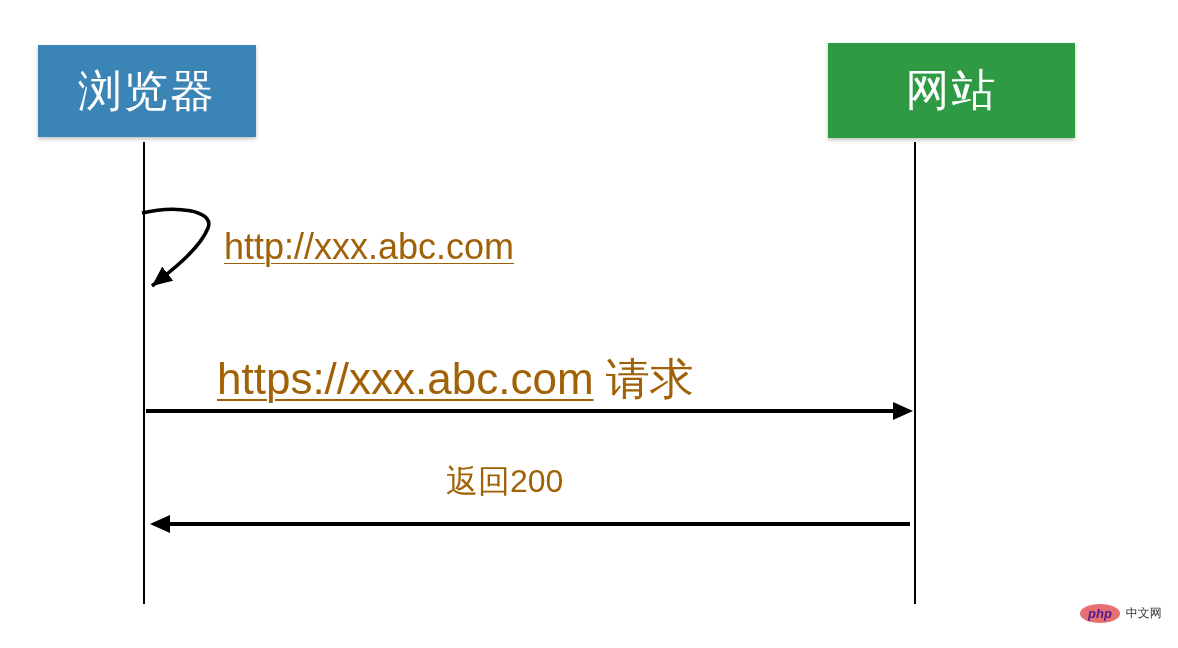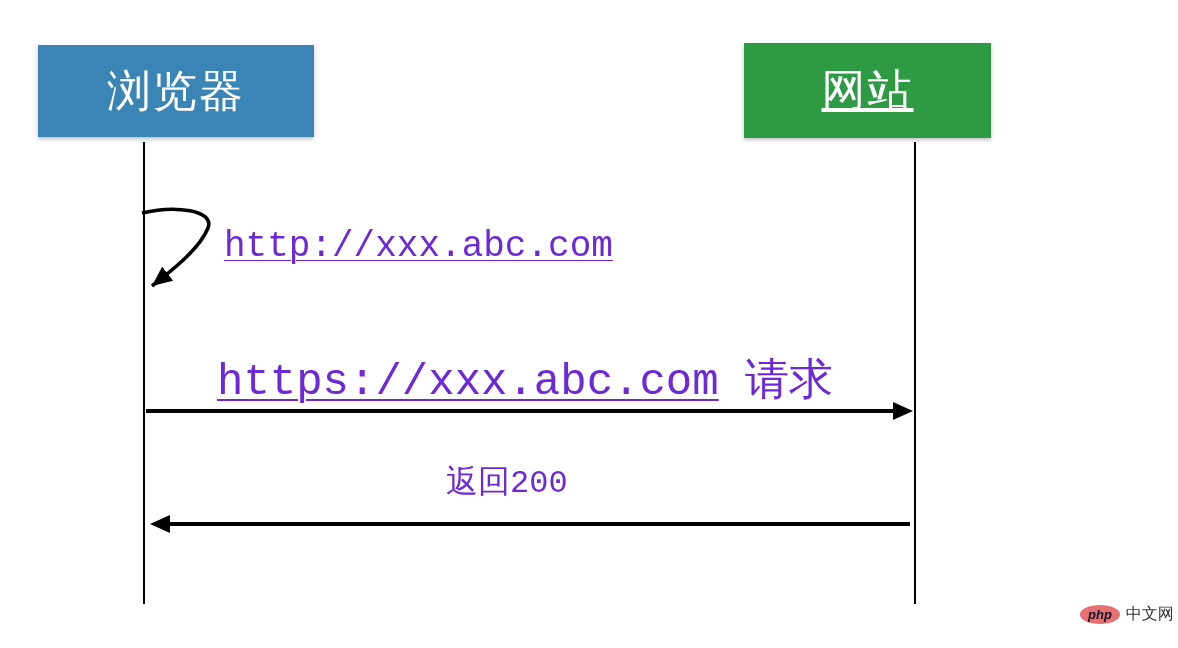--- a/index.html
+++ b/index.html
@@ -7,39 +7,39 @@
       width: 1178px; height: 648px; position: relative; overflow: hidden;
       background: #ffffff;
       font-family: "Liberation Sans", "DejaVu Sans", sans-serif;
     }
     .actor {
       position: absolute; color: #ffffff;
       display: flex; align-items: center; justify-content: center;
       font-size: 44px; box-shadow: 0 2px 4px rgba(0,0,0,0.25);
       letter-spacing: 2px;
     }
-    .actor.browser { left: 38px; top: 45px; width: 276px; height: 92px; background: #3a84b6; }
-    .actor.site { left: 744px; top: 43px; width: 247px; height: 95px; background: #2f9a44; text-decoration: underline; }
+    .actor.browser { left: 38px; top: 45px; width: 218px; height: 92px; background: #3a84b6; }
+    .actor.site { left: 828px; top: 43px; width: 247px; height: 95px; background: #2f9a44; }
     .lifeline { position: absolute; width: 2px; background: #000; }
     .lifeline.browser { left: 143px; top: 142px; height: 462px; }
     .lifeline.site { left: 914px; top: 142px; height: 462px; }
     svg.arrows { position: absolute; left: 0; top: 0; }
-    .label { position: absolute; color: #6d28d9; white-space: nowrap; font-family: Liberation Mono, monospace; }
+    .label { position: absolute; color: #a16207; white-space: nowrap; }
     .label.self { left: 224px; top: 226px; font-size: 36px; text-decoration: underline; text-decoration-thickness: 1px; text-underline-offset: 4px; }
     .label.req { left: 217px; top: 350px; font-size: 44px; }
     .label.req .url { text-decoration: underline; text-decoration-thickness: 2px; text-underline-offset: 5px; margin-top: 15px; }
     .label.resp { left: 446px; top: 460px; font-size: 32px; }
     .watermark {
       position: absolute; left: 1080px; top: 604px; display: flex; align-items: center; gap: 6px;
     }
     .wm-logo {
-      background: #e86f72; color: #0f172a; font-style: italic; font-weight: bold;
+      background: #e86f72; color: #4c1d95; font-style: italic; font-weight: bold;
       font-size: 13px; padding: 2px 8px; border-radius: 50%;
     }
-    .wm-text { font-size: 16px; color: #333; }
+    .wm-text { font-size: 12px; color: #333; }
   </style>
 </head>
 <body>
 
 <div class="actor browser">
   <span>浏览器</span>
 </div>
 <div class="actor site">
   <span>网站</span>
 </div>

